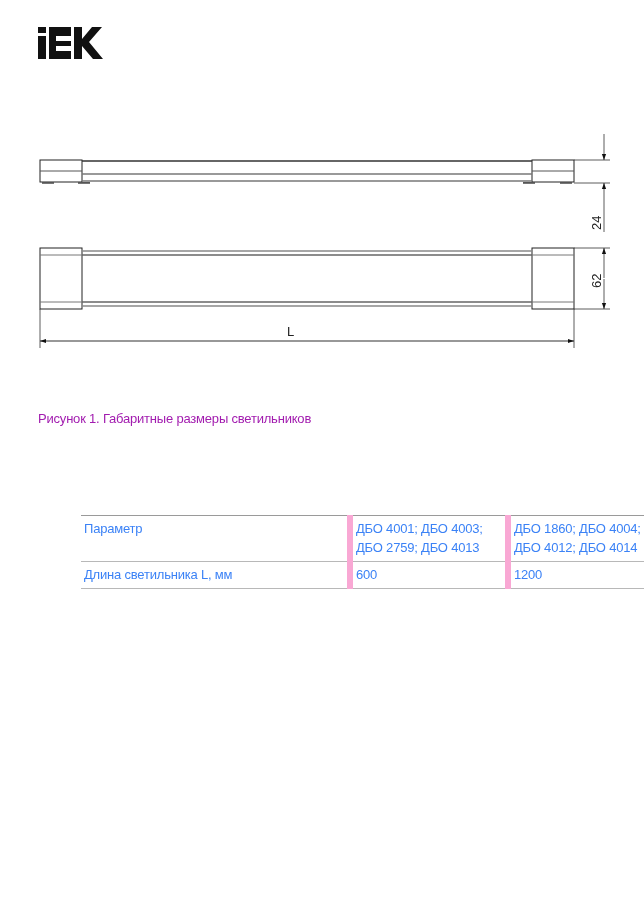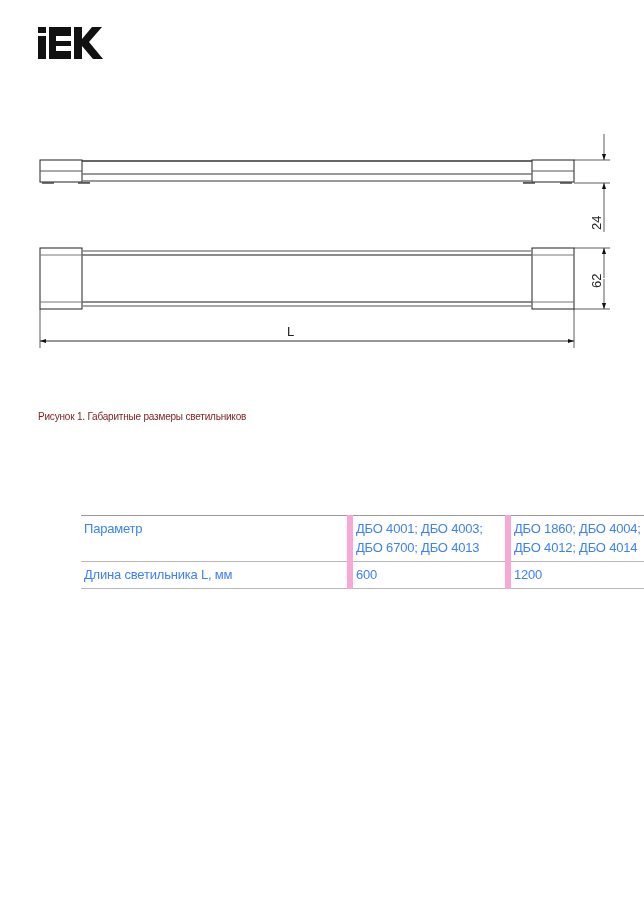--- a/index.html
+++ b/index.html
@@ -1,19 +1,19 @@
 <!DOCTYPE html>
 <html><head>
 <meta charset="utf-8">
 <style>
   html, body { margin: 0; padding: 0; background: #ffffff; }
   body { width: 644px; height: 919px; position: relative; overflow: hidden; font-family: "Liberation Sans", sans-serif; color: #222; }
   .logo { position: absolute; left: 38px; top: 27px; width: 66px; height: 32px; }
   .drawing { position: absolute; left: 0; top: 120px; width: 644px; height: 240px; }
-  .caption { position: absolute; left: 38px; top: 411px; font-size: 10px; color: #7f1d1d; letter-spacing: -0.2px; }
+  .caption { position: absolute; left: 38px; top: 411px; font-size: 13px; color: #a21caf; letter-spacing: -0.2px; }
   table.spec { position: absolute; left: 38px; top: 515px; width: 571px; border-collapse: collapse; font-size: 13px; color: #3b82f6; letter-spacing: -0.2px; margin-left: 43px; }
   table.spec td { vertical-align: top; padding: 3px 3px 4px 3px; line-height: 19px; }
   table.spec tr { border-bottom: 1px solid #b8b8b8; }
   table.spec tr:first-child { border-top: 1px solid #9a9a9a; }
   table.spec td + td { border-left: 6px solid #f9a8d4; }
   .c1 { width: 260px; }
   .c2 { width: 146px; }
   .dimtext { font-family: "Liberation Sans", sans-serif; font-size: 13px; fill: #222; }
 </style>
 </head>
@@ -93,21 +93,21 @@
 </svg>
 
 <div class="caption">Рисунок 1. Габаритные размеры светильников</div>
 
 <table class="spec">
   <tbody>
       <tr>
     <td class="c1">Параметр</td>
     <td class="c2">
       <div>ДБО 4001; ДБО 4003;</div>
-      <div>ДБО 6700; ДБО 4013</div>
+      <div>ДБО 2759; ДБО 4013</div>
     </td>
     <td>
       <div>ДБО 1860; ДБО 4004;</div>
       <div>ДБО 4012; ДБО 4014</div>
     </td>
   </tr>
   <tr>
     <td>Длина светильника L, мм</td>
     <td>600</td>
     <td>1200</td>

